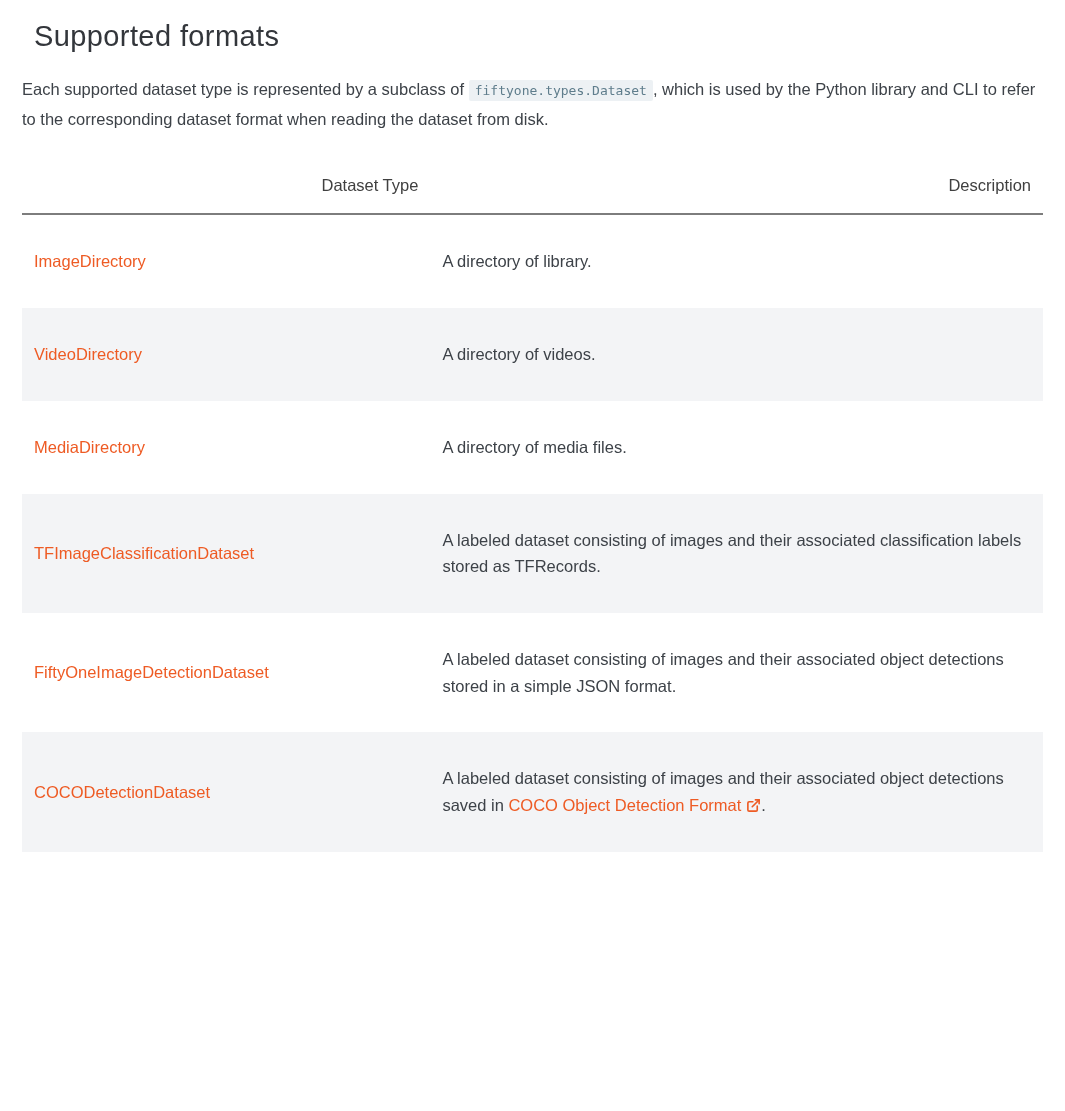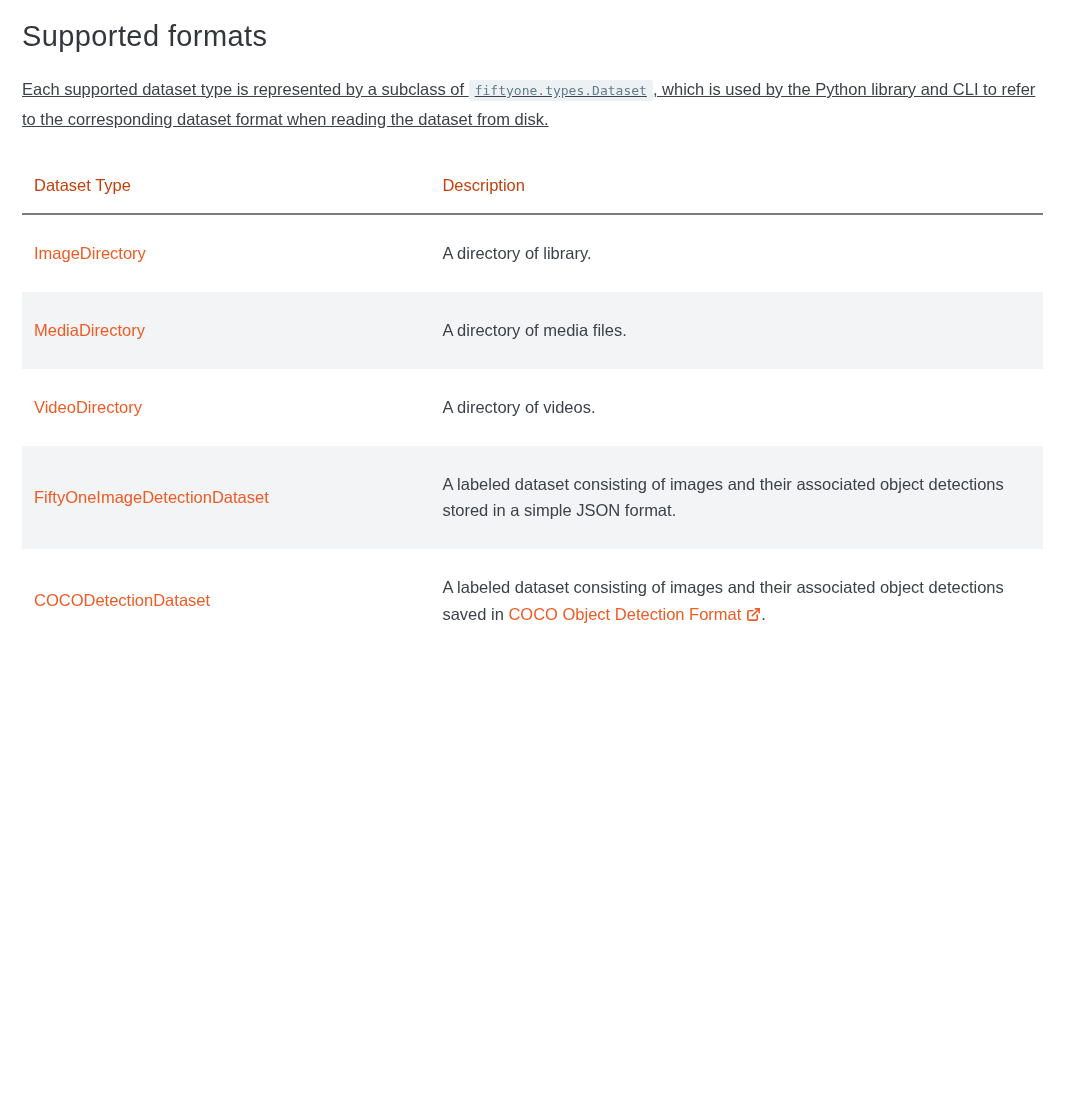--- a/index.html
+++ b/index.html
@@ -9,53 +9,52 @@
     color: #3d4248;
     width: 1065px;
   }
   .content {
     padding: 10px 22px 20px 22px;
   }
   .page-title {
     font-size: 29px;
     font-weight: 400;
     color: #33363b;
-    margin: 10px 0 22px 0;
+    margin: 10px 0 22px 12px;
     letter-spacing: 0.4px;
   }
   .intro {
     font-size: 16.5px;
     line-height: 1.8;
     margin: 0 6px 26px 0;
     color: #3d4248;
-    text-decoration: underline;
   }
   .inline-code {
     font-family: "DejaVu Sans Mono", "Liberation Mono", monospace;
     font-size: 13px;
     background: #edf1f4;
     color: #5f7d8c;
     padding: 3px 6px;
     border-radius: 2px;
   }
   table.formats-table {
     width: 100%;
     border-collapse: collapse;
   }
   .formats-table th {
     font-weight: 400;
     font-size: 16.5px;
-    color: #c2410c;
-    text-align: left;
+    color: #404040;
+    text-align: right;
     padding: 16px 12px 18px 12px;
     border-bottom: 2px solid #7d7d7d;
   }
   .formats-table th.col-type { width: 40%; }
   .formats-table td {
-    padding: 25px 12px;
+    padding: 33px 12px;
     vertical-align: middle;
     font-size: 16.5px;
     line-height: 1.62;
     color: #3d4248;
   }
   .formats-table tbody tr:nth-child(even) {
     background: #f3f4f6;
   }
   a.type-link, a.inline-link {
     color: #ee5b24;
@@ -91,35 +90,41 @@
 
       <tr>
         <td>
           <a class="type-link" href="#">ImageDirectory</a>
         </td>
         <td>A directory of library.</td>
       </tr>
 
       <tr>
         <td>
+          <a class="type-link" href="#">VideoDirectory</a>
+        </td>
+        <td>A directory of videos.</td>
+      </tr>
+
+      <tr>
+        <td>
           <a class="type-link" href="#">MediaDirectory</a>
         </td>
         <td>A directory of media files.</td>
       </tr>
 
-      <tr>
-        <td>
-          <a class="type-link" href="#">VideoDirectory</a>
-        </td>
-        <td>A directory of videos.</td>
-      </tr>
 
 
 
-
+      <tr>
+        <td>
+          <a class="type-link" href="#">TFImageClassificationDataset</a>
+        </td>
+        <td>A labeled dataset consisting of images and their associated classification labels stored as TFRecords.</td>
+      </tr>
 
       <tr>
         <td>
           <a class="type-link" href="#">FiftyOneImageDetectionDataset</a>
         </td>
         <td>A labeled dataset consisting of images and their associated object detections stored in a simple JSON format.</td>
       </tr>
 
 
       <tr>

